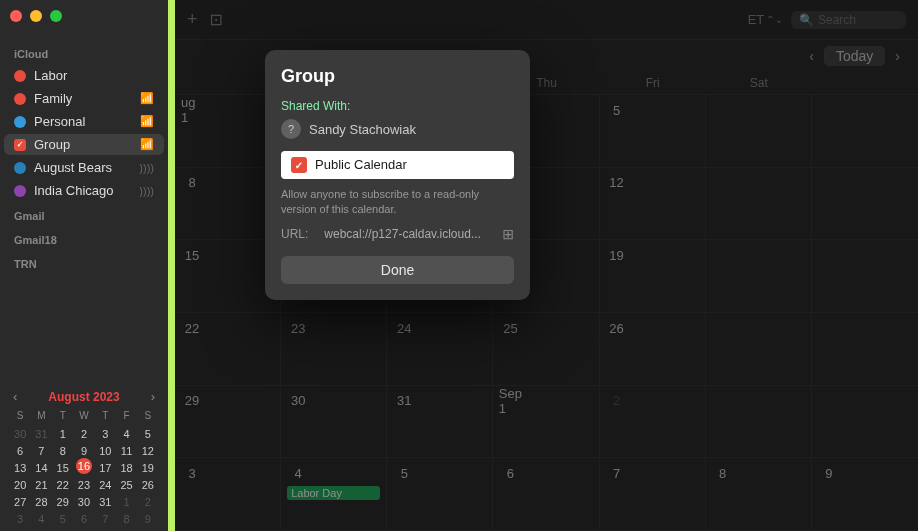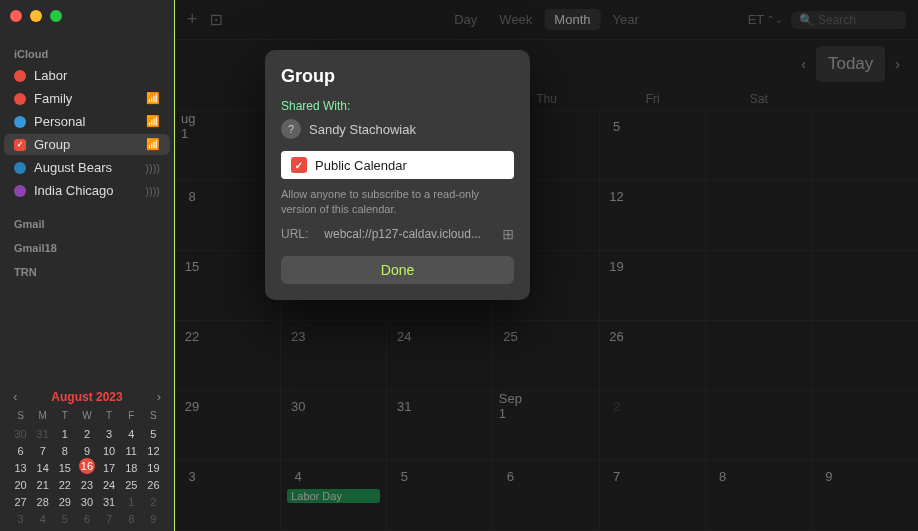--- a/index.html
+++ b/index.html
@@ -14,21 +14,21 @@
     }
 
     
     .sidebar {
       width: 175px;
       min-width: 175px;
       background: #2a2a2a;
       display: flex;
       flex-direction: column;
       padding-top: 40px;
-      border-right: 1px solid #bef264;
+      border-right: 7px solid #bef264;
     }
     .sidebar-top-icons {
       position: absolute;
       top: 10px;
       left: 10px;
       display: flex;
       gap: 8px;
     }
     .traffic-light {
       width: 12px; height: 12px; border-radius: 50%;
@@ -200,24 +200,24 @@
       align-items: center;
       justify-content: flex-end;
       padding: 6px 14px;
       gap: 6px;
     }
     .cal-nav-btn {
       color: #aaa; font-size: 14px; cursor: pointer;
       background: none; border: none; padding: 2px 4px;
     }
     .cal-today-btn {
-      font-size: 17px; color: #ccc;
+      font-size: 14px; color: #ccc;
       background: rgba(255,255,255,0.12);
       border: none; border-radius: 5px;
-      padding: 8px 12px; cursor: pointer;
+      padding: 2px 12px; cursor: pointer;
     }
     .cal-header-cell {
       font-size: 12px; color: #888;
       text-align: center; padding: 4px 0;
     }
     .cal-body {
       flex: 1;
       display: grid;
       grid-template-rows: repeat(5, 1fr);
     }
@@ -295,21 +295,20 @@
       font-size: 11px; color: #ccc;
     }
     .shared-user-name { font-size: 13px; color: #ccc; }
 
     
     .public-cal-row {
       background: white;
       border-radius: 4px;
       padding: 6px 10px;
       display: flex;
-      align-items: center;
       gap: 8px;
       margin-bottom: 8px;
     }
     .pub-checkbox {
       width: 16px; height: 16px;
       border-radius: 3px;
       background: #e74c3c;
       display: flex; align-items: center; justify-content: center;
       flex-shrink: 0;
     }
@@ -329,21 +328,21 @@
     .modal-url-copy {
       font-size: 14px; color: #888; cursor: pointer;
     }
     .modal-done-btn {
       display: block;
       width: 100%;
       padding: 6px;
       background: rgba(255,255,255,0.12);
       border: none;
       border-radius: 6px;
-      color: #bef264;
+      color: #e5e5e5;
       font-size: 14px;
       cursor: pointer;
       text-align: center;
     }
   </style>
 </head>
 <body>
 
 <div class="sidebar-top-icons" style="position:fixed;top:10px;left:10px;display:flex;gap:8px;z-index:100;">
   <div class="traffic-light tl-red"></div>
@@ -382,21 +381,21 @@
     <span class="sidebar-item-name">August Bears</span>
     <span class="sidebar-icon-right">))))</span>
   </div>
 
   <div class="sidebar-item">
     <div class="cal-dot purple"></div>
     <span class="sidebar-item-name">India Chicago</span>
     <span class="sidebar-icon-right">))))</span>
   </div>
 
-  <div class="sidebar-section-label" style="margin-top:8px;">Gmail</div>
+  <div class="sidebar-section-label" style="margin-top:0;">Gmail</div>
   <div class="sidebar-section-label">Gmail18</div>
   <div class="sidebar-section-label">TRN</div>
 
   <div class="mini-cal">
     <div class="mini-cal-header">
       <span class="mini-cal-nav">‹</span>
       <span class="mini-cal-title">August 2023</span>
       <span class="mini-cal-nav">›</span>
     </div>
     <div class="mini-cal-grid">
@@ -460,26 +459,20 @@
   </div>
 </div>
 
 <div class="main">
 
   <div class="topbar">
     <span class="topbar-add-btn">+</span>
 
     <span style="font-size:16px;color:#888;cursor:pointer;">⊡</span>
     <span class="topbar-spacer"></span>
-    <div class="view-tabs">
-      <div class="view-tab">Day</div>
-      <div class="view-tab">Week</div>
-      <div class="view-tab active">Month</div>
-      <div class="view-tab">Year</div>
-    </div>
     <span class="topbar-spacer"></span>
     <div class="timezone-btn">
       <span>ET</span>
       <span style="font-size:10px;">⌃⌄</span>
     </div>
     <div class="search-bar">
       <span class="search-icon">🔍</span>
       <input type="text" placeholder="Search" style="">
     </div>
   </div>

